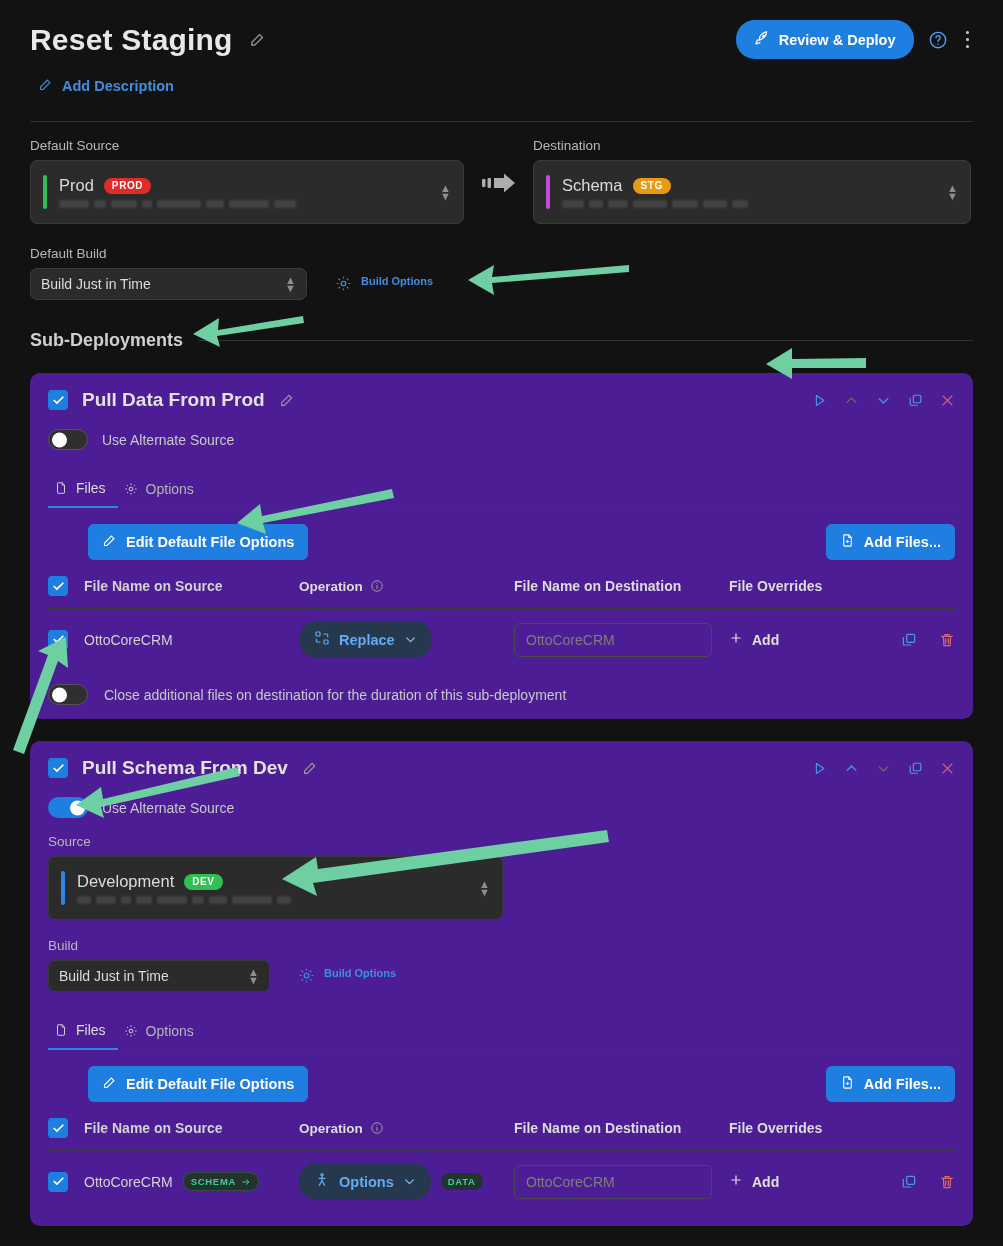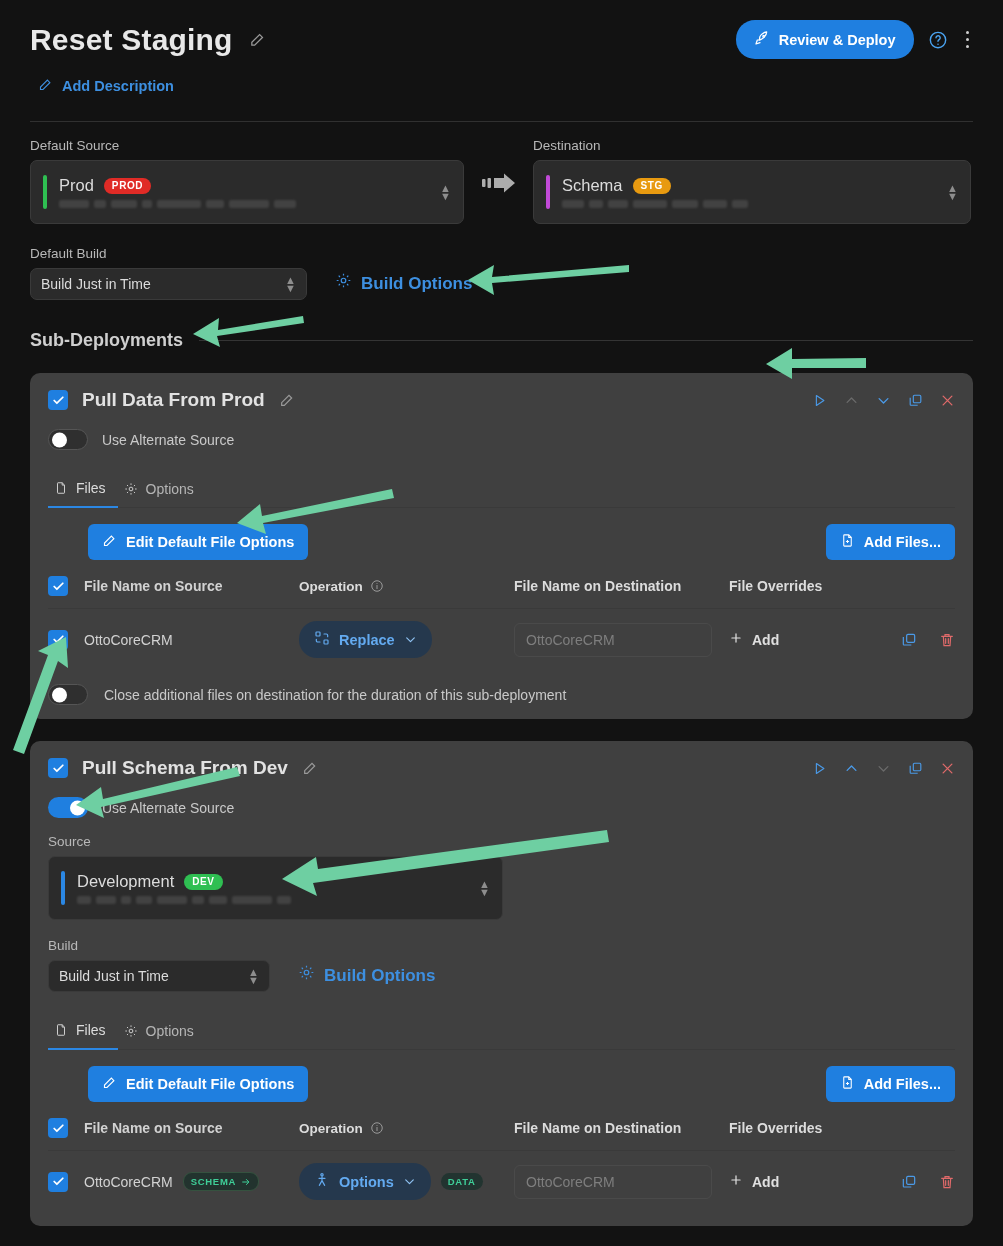--- a/index.html
+++ b/index.html
@@ -54,21 +54,21 @@
   
   .build-row { display: flex; align-items: flex-end; gap: 28px; margin-top: 22px; }
   .select {
     background: #2b2b2b; border: 1px solid #3a3a3a; border-radius: 7px;
     height: 32px; display: flex; align-items: center; padding: 0 10px; cursor: pointer;
     font-size: 14px; color: #dcdcdc;
   }
   .select.w-default { width: 277px; }
   .select.w-sub { width: 222px; }
   .select .spin { margin-left: auto; }
-  .build-options { display: flex; align-items: flex-end; gap: 9px; color: #3d8fe0; font-size: 17px; font-weight: bold; cursor: pointer; padding-bottom: 6px; }
+  .build-options { display: flex; align-items: flex-start; gap: 9px; color: #3d8fe0; font-size: 11px; font-weight: bold; cursor: pointer; padding-bottom: 6px; }
   .build-options.sub { font-weight: bold; }
 
   
   .section-head { display: flex; align-items: center; gap: 16px; margin-top: 30px; }
   .section-title { font-size: 18px; font-weight: bold; color: #cfcfcf; white-space: nowrap; }
   .section-line { flex: 1; height: 1px; background: #343434; }
   .abort-row { display: flex; align-items: center; gap: 12px; margin-top: 16px; }
   .abort-label { font-size: 14.5px; font-weight: bold; color: #dedede; }
   .abort-hint { font-size: 12.5px; color: #909090; }
 
@@ -78,21 +78,21 @@
   .toggle.off { background: #2f2f2f; border: 1px solid #555; }
   .toggle .knob { position: absolute; top: 50%; transform: translateY(-50%); width: 15px; height: 15px; border-radius: 50%; background: #fff; }
   .toggle.on .knob { right: 3px; }
   .toggle.off .knob { left: 3px; }
 
   
   .cb { width: 20px; height: 20px; border-radius: 4px; background: #1f7fe0; display: flex; align-items: center; justify-content: center; cursor: pointer; flex: 0 0 20px; }
   .cb svg { display: block; }
 
   
-  .card { background: #404040; border-radius: 10px; margin-top: 22px; padding: 16px 18px 14px 18px; }
+  .card { background: #4c1d95; border-radius: 10px; margin-top: 22px; padding: 16px 18px 14px 18px; }
   .card-head { display: flex; align-items: center; gap: 14px; }
   .card-title { font-size: 19px; font-weight: bold; color: #e2e2e2; }
   .card-pencil { color: #9a9a9a; display: flex; cursor: pointer; }
   .card-actions { margin-left: auto; display: flex; align-items: center; gap: 17px; }
   .act { cursor: pointer; display: flex; align-items: center; }
   .act.blue { color: #4a9ae8; }
   .act.dim { color: #6a6a6a; }
   .act.red { color: #e06a6a; }
 
   .alt-row { display: flex; align-items: center; gap: 14px; margin-top: 18px; }

